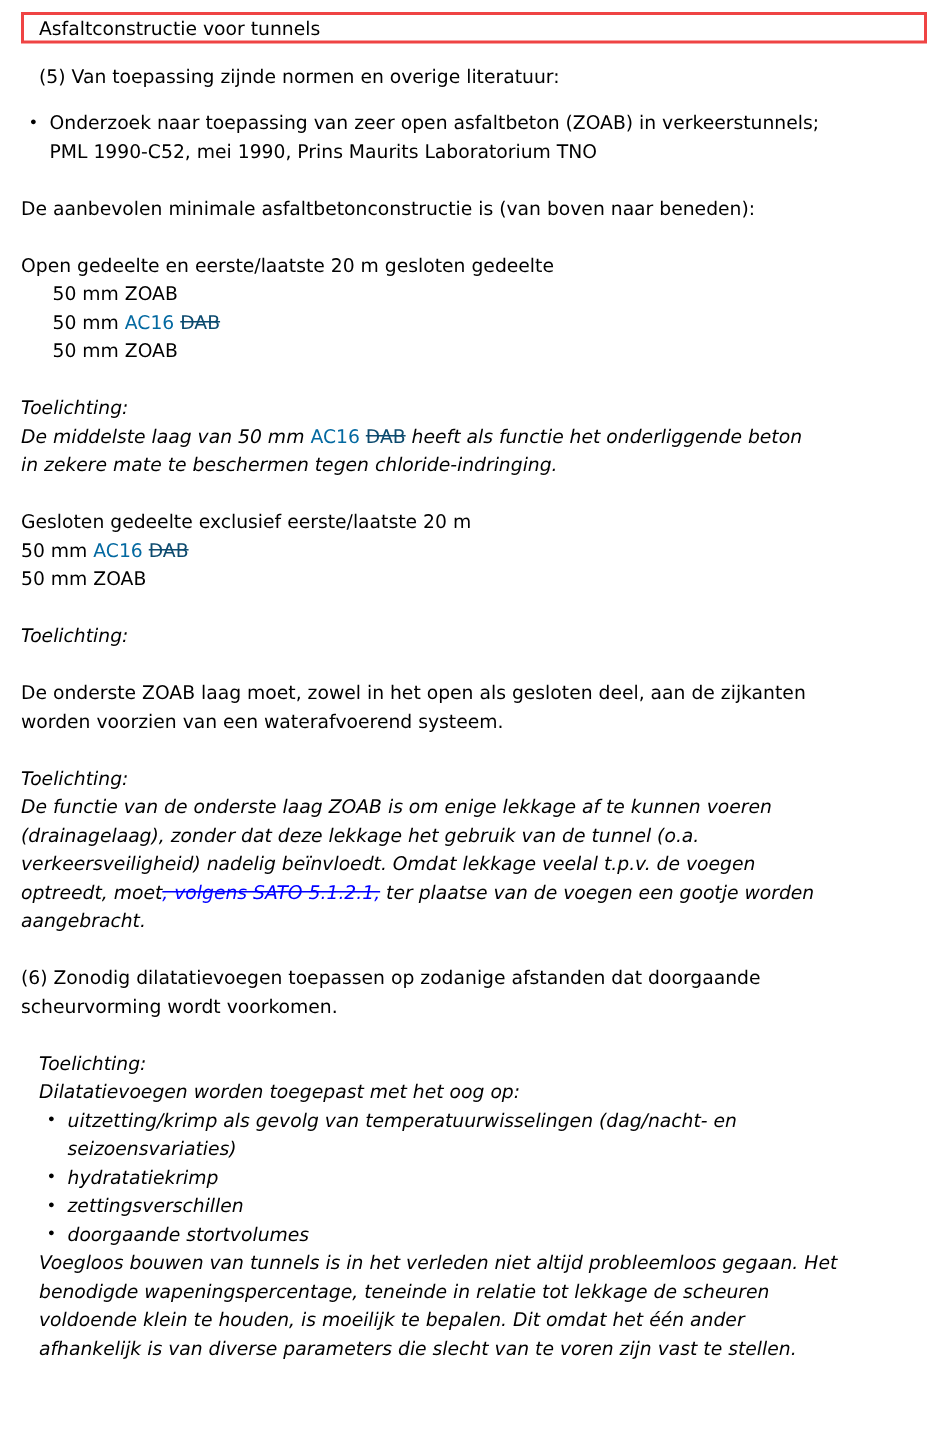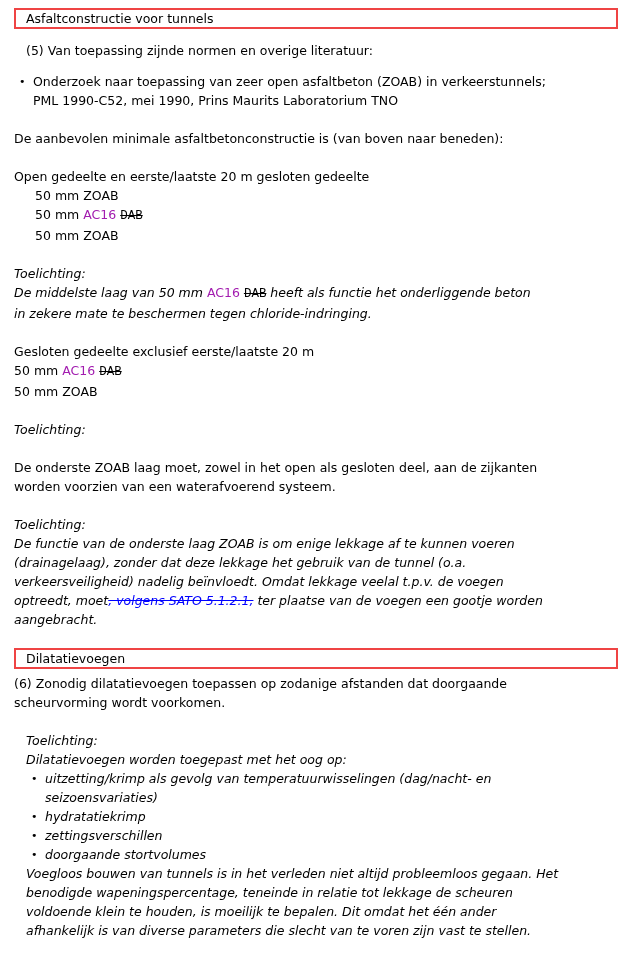--- a/index.html
+++ b/index.html
@@ -43,22 +43,22 @@
   .bullet-marker {
     flex: 0 0 19px;
     width: 19px;
     padding-left: 5px;
     box-sizing: border-box;
     font-size: 11px;
   }
   .bullet-text { flex: 1 1 auto; }
   
   .seg-n {}
-  .seg-ins { color: #a21caf; font-style: normal; }
-  .seg-del { color: #000000; font-style: normal; text-decoration: line-through; font-family: Liberation Mono, monospace; }
+  .seg-ins { color: #0369a1; font-style: normal; }
+  .seg-del { color: #0c4a6e; font-style: normal; text-decoration: line-through; }
   .seg-del-i { color: #0000ff; text-decoration: line-through; }
 </style>
 </head>
 <body>
 
 <div class="page">
 
   <div class="title-box">
     <span>Asfaltconstructie voor tunnels</span>
   </div>
@@ -107,23 +107,20 @@
 
   <div class="block italic">
     <div>Toelichting:</div>
     <div class="pre"><span class="seg-n">De functie van de onderste laag ZOAB is om enige lekkage af te kunnen voeren
 (drainagelaag), zonder dat deze lekkage het gebruik van de tunnel (o.a.
 verkeersveiligheid) nadelig beïnvloedt. Omdat lekkage veelal t.p.v. de voegen
 optreedt, moet</span><span class="seg-del-i">, volgens SATO 5.1.2.1,</span><span class="seg-n"> ter plaatse van de voegen een gootje worden
 aangebracht.</span></div>
   </div>
 
-  <div class="title-box second">
-    <span>Dilatatievoegen</span>
-  </div>
 
   <div class="block pre">(6) Zonodig dilatatievoegen toepassen op zodanige afstanden dat doorgaande
 scheurvorming wordt voorkomen.</div>
 
   <div class="tight italic">
     <div>Toelichting:</div>
     <div>Dilatatievoegen worden toegepast met het oog op:</div>
     <div>
       <div class="bullet-item">
         <span class="bullet-marker">•</span>

